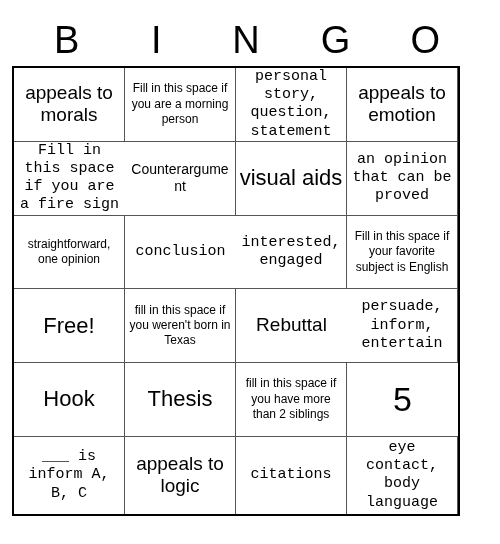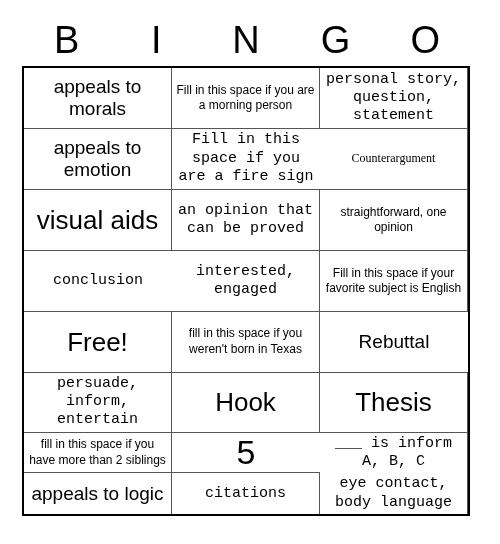--- a/index.html
+++ b/index.html
@@ -36,28 +36,28 @@
     justify-content: center;
     font-size: 38px;
     line-height: 1;
     font-weight: 400;
     letter-spacing: 0;
     color: #000;
   }
   
   .grid {
     position: absolute;
-    left: 22px;
+    left: 12px;
     top: 66px;
     width: 448px;
     height: 450px;
     box-sizing: border-box;
     border: 2px solid #000000;
     display: grid;
-    grid-template-columns: repeat(3, 1fr);
+    grid-template-columns: repeat(4, 1fr);
     grid-template-rows: repeat(5, 1fr);
   }
   .cell {
     box-sizing: border-box;
     border-right: 1px solid #555555;
     border-bottom: 1px solid #555555;
     display: flex;
     align-items: center;
     justify-content: center;
     text-align: center;
@@ -66,25 +66,25 @@
   }
   .cell:nth-child(5n) { border-right: none; }
   .cell:nth-child(n+21) { border-bottom: none; }
   .cell-text {
     display: block;
     width: 100%;
     line-height: 1.16;
     word-wrap: break-word;
   }
   
-  .sz-xs .cell-text { font-size: 12px;  line-height: 1.25; font-family: Liberation Serif, serif; }
+  .sz-xs .cell-text { font-size: 14px;  line-height: 1.25; }
   .sz-s  .cell-text { font-size: 12px; line-height: 1.28; }
   .sz-m  .cell-text { font-size: 15px; line-height: 1.22; font-family: Liberation Mono, monospace; }
   .sz-l  .cell-text { font-size: 19px; line-height: 1.18; }
-  .sz-xl .cell-text { font-size: 26px; line-height: 1.10; }
+  .sz-xl .cell-text { font-size: 22px; line-height: 1.10; }
   .sz-xxl .cell-text { font-size: 34px; line-height: 1.05; }
 </style>
 </head>
 <body>
 
 <div id="bingo-card">
 
   <div class="header-row">
     <div class="header-letter">B</div>
     <div class="header-letter">I</div>

